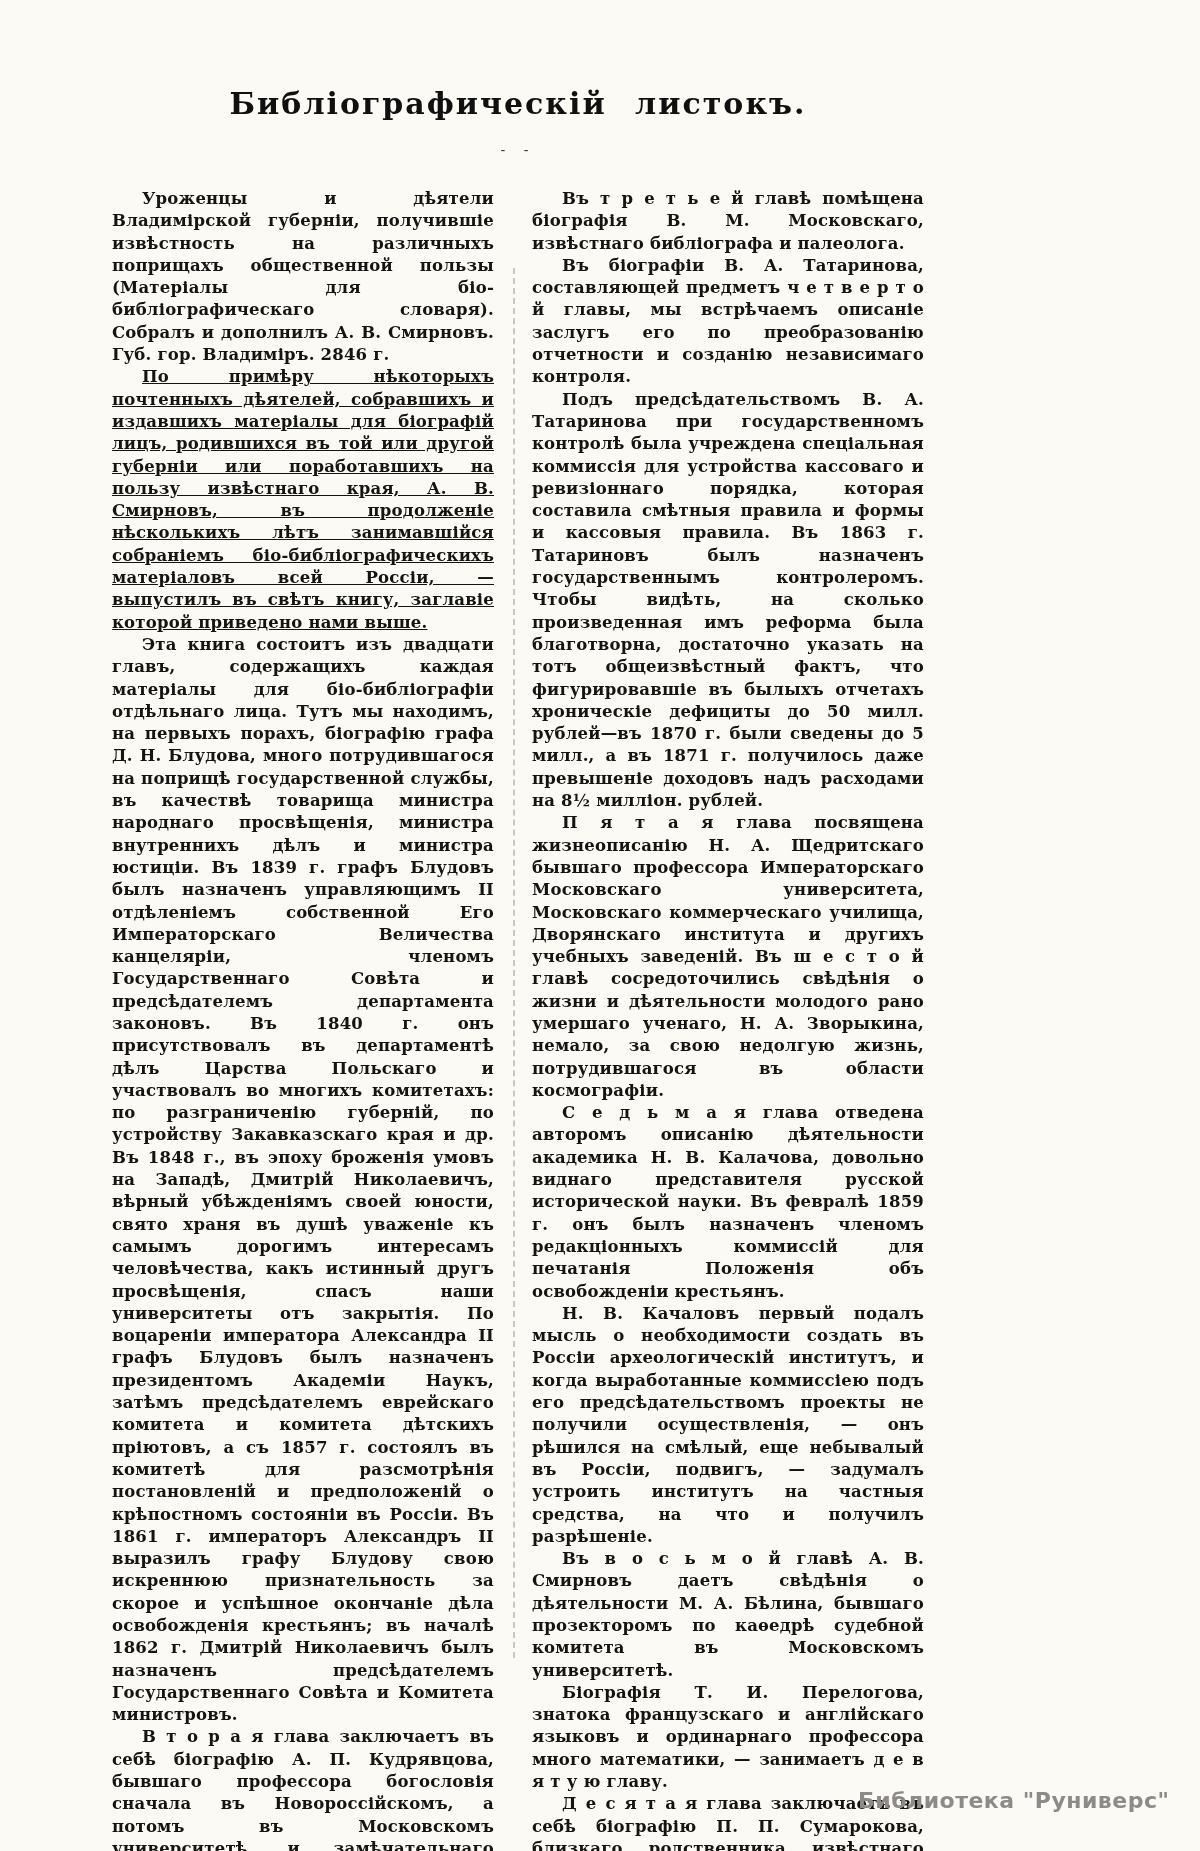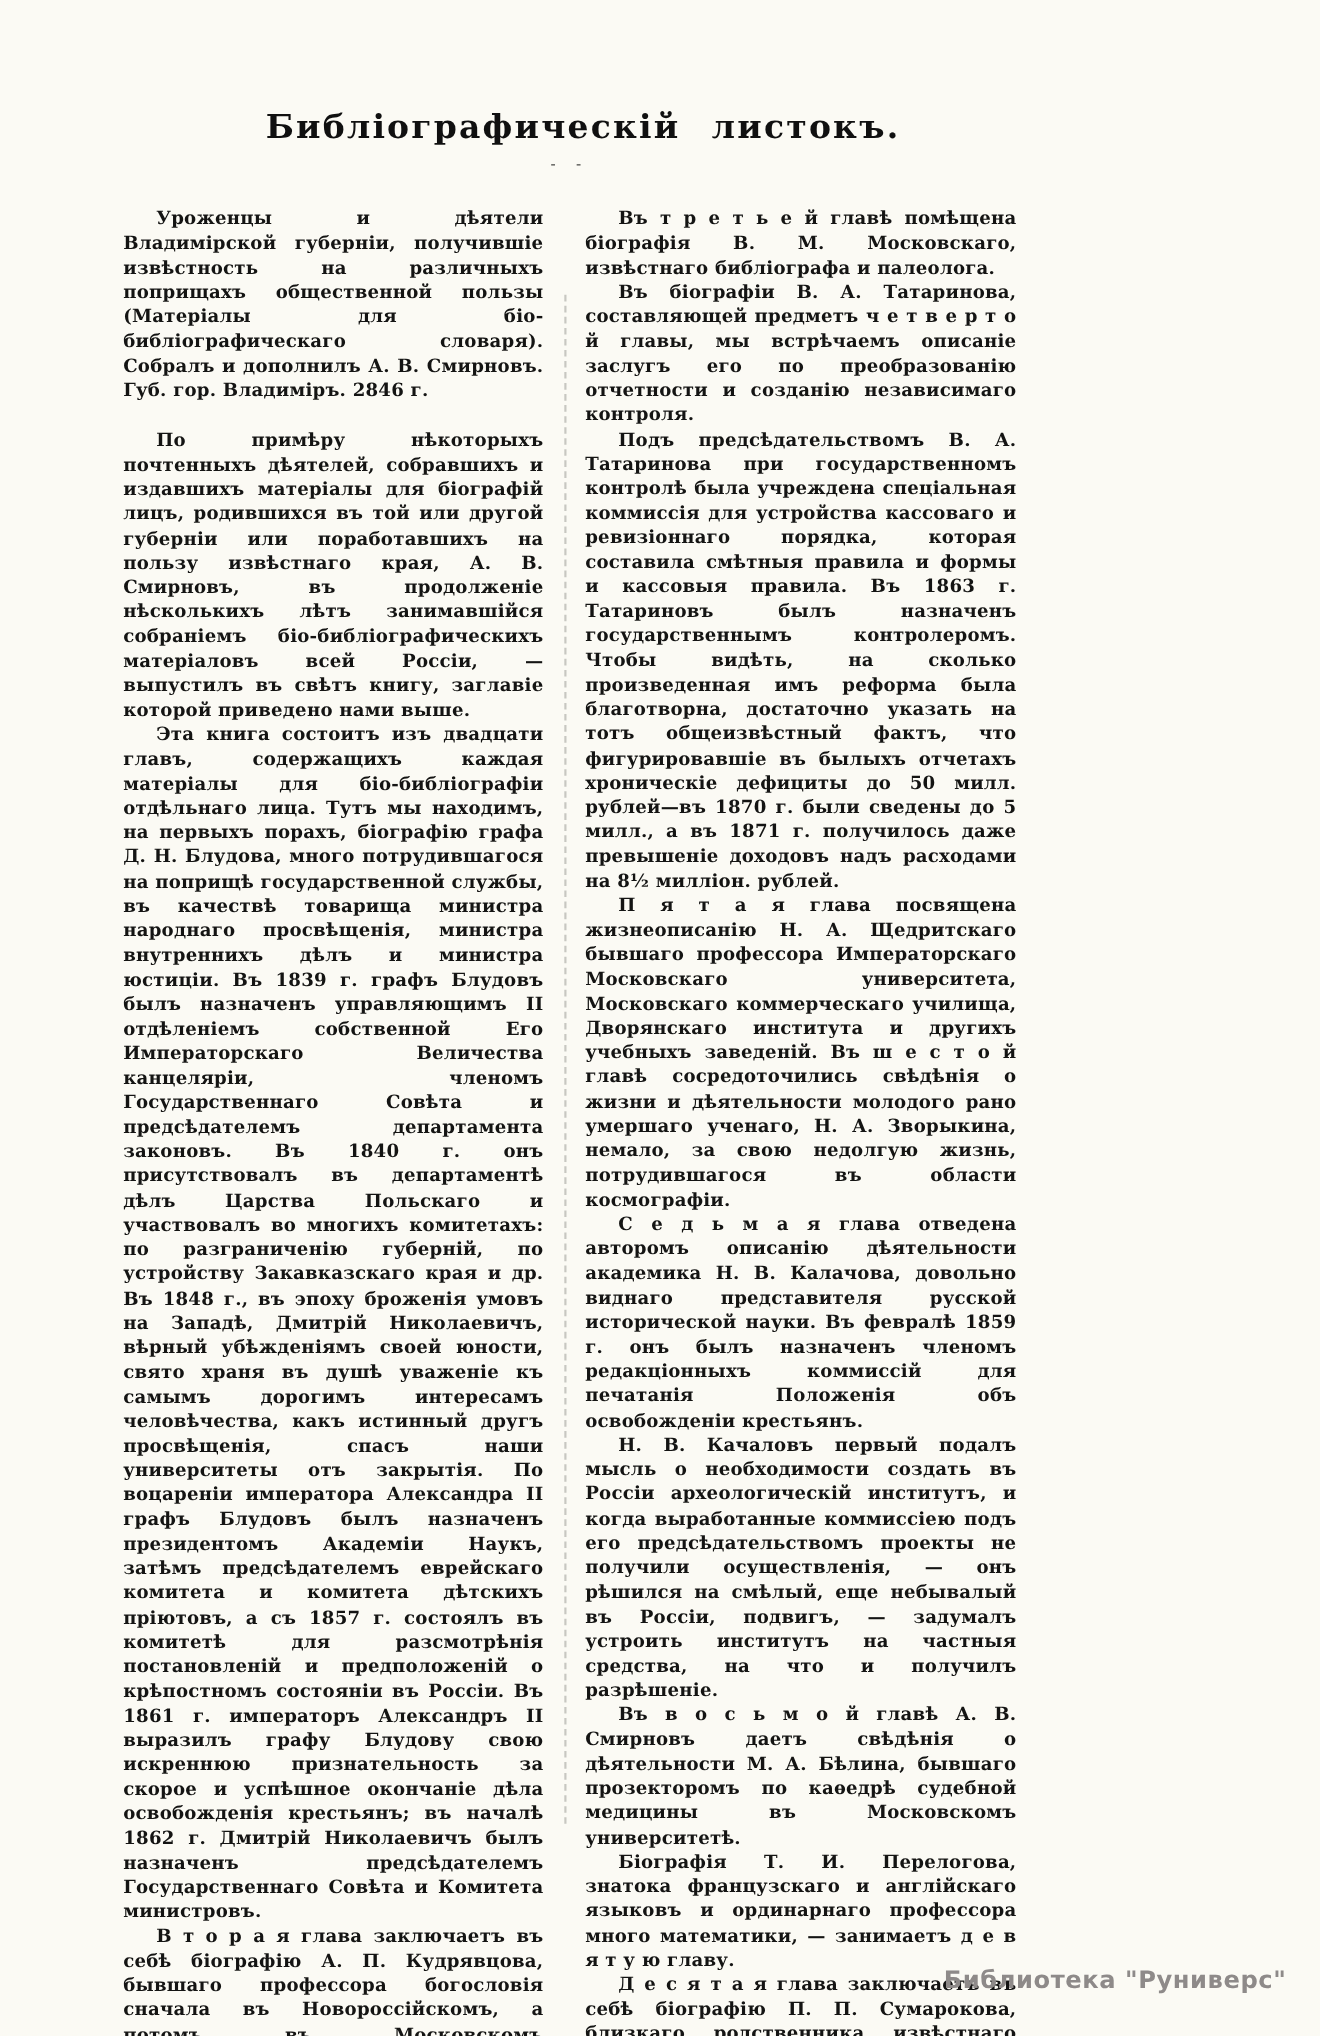--- a/index.html
+++ b/index.html
@@ -13,21 +13,21 @@
     position: relative;
     overflow: hidden;
     font-family: "DejaVu Serif", serif;
     color: #141413;
   }
   .page-title {
     position: absolute;
     top: 86px;
     left: 112px;
     width: 812px;
-    margin: 12px;
+    margin: 0;
     text-align: center;
     font-size: 30px;
     font-weight: bold;
     letter-spacing: 2px;
     word-spacing: 16px;
     color: #101010;
   }
   .ornament {
     position: absolute;
     top: 142px;
@@ -63,21 +63,21 @@
   .col-right {
     left: 532px;
     width: 392px;
   }
   .col p {
     margin: 0;
     text-indent: 30px;
     text-align: justify;
   }
   .col p.gap-before {
-    margin-top: 23px;
+    text-decoration: underline;
   }
   .watermark {
     position: absolute;
     left: 858px;
     top: 1788px;
     font-family: "DejaVu Sans", sans-serif;
     font-size: 22px;
     font-weight: bold;
     color: #8e8a89;
     letter-spacing: 0.5px;
@@ -101,20 +101,20 @@
     <p>В т о р а я глава заключаетъ въ себѣ біографію А. П. Кудрявцова, бывшаго профессора богословія сначала въ Новороссійскомъ, а потомъ въ Московскомъ университетѣ, и замѣчательнаго проповѣдника, слушать котораго стекалось множество народа разнаго общественнаго положенія.</p>
   </div>
 
   <div class="col col-right">
     <p>Въ т р е т ь е й главѣ помѣщена біографія В. М. Московскаго, извѣстнаго библіографа и палеолога.</p>
     <p>Въ біографіи В. А. Татаринова, составляющей предметъ ч е т в е р т о й главы, мы встрѣчаемъ описаніе заслугъ его по преобразованію отчетности и созданію независимаго контроля.</p>
     <p>Подъ предсѣдательствомъ В. А. Татаринова при государственномъ контролѣ была учреждена спеціальная коммиссія для устройства кассоваго и ревизіоннаго порядка, которая составила смѣтныя правила и формы и кассовыя правила. Въ 1863 г. Татариновъ былъ назначенъ государственнымъ контролеромъ. Чтобы видѣть, на сколько произведенная имъ реформа была благотворна, достаточно указать на тотъ общеизвѣстный фактъ, что фигурировавшіе въ былыхъ отчетахъ хроническіе дефициты до 50 милл. рублей—въ 1870 г. были сведены до 5 милл., а въ 1871 г. получилось даже превышеніе доходовъ надъ расходами на 8½ милліон. рублей.</p>
     <p>П я т а я глава посвящена жизнеописанію Н. А. Щедритскаго бывшаго профессора Императорскаго Московскаго университета, Московскаго коммерческаго училища, Дворянскаго института и другихъ учебныхъ заведеній. Въ ш е с т о й главѣ сосредоточились свѣдѣнія о жизни и дѣятельности молодого рано умершаго ученаго, Н. А. Зворыкина, немало, за свою недолгую жизнь, потрудившагося въ области космографіи.</p>
     <p>С е д ь м а я глава отведена авторомъ описанію дѣятельности академика Н. В. Калачова, довольно виднаго представителя русской исторической науки. Въ февралѣ 1859 г. онъ былъ назначенъ членомъ редакціонныхъ коммиссій для печатанія Положенія объ освобожденіи крестьянъ.</p>
     <p>Н. В. Качаловъ первый подалъ мысль о необходимости создать въ Россіи археологическій институтъ, и когда выработанные коммиссіею подъ его предсѣдательствомъ проекты не получили осуществленія, — онъ рѣшился на смѣлый, еще небывалый въ Россіи, подвигъ, — задумалъ устроить институтъ на частныя средства, на что и получилъ разрѣшеніе.</p>
-    <p>Въ в о с ь м о й главѣ А. В. Смирновъ даетъ свѣдѣнія о дѣятельности М. А. Бѣлина, бывшаго прозекторомъ по каѳедрѣ судебной медицины въ Московскомъ университетѣ.</p>
+    <p>Въ в о с ь м о й главѣ А. В. Смирновъ даетъ свѣдѣнія о дѣятельности М. А. Бѣлина, бывшаго прозекторомъ по каѳедрѣ судебной комитета въ Московскомъ университетѣ.</p>
     <p>Біографія Т. И. Перелогова, знатока французскаго и англійскаго языковъ и ординарнаго профессора много математики, — занимаетъ д е в я т у ю главу.</p>
     <p>Д е с я т а я глава заключаетъ въ себѣ біографію П. П. Сумарокова, близкаго родственника извѣстнаго писателя А. П. Су-</p>
   </div>
 
   <div class="watermark">Библиотека "Руниверс"</div>
 
 </div>
 
 </body></html>

